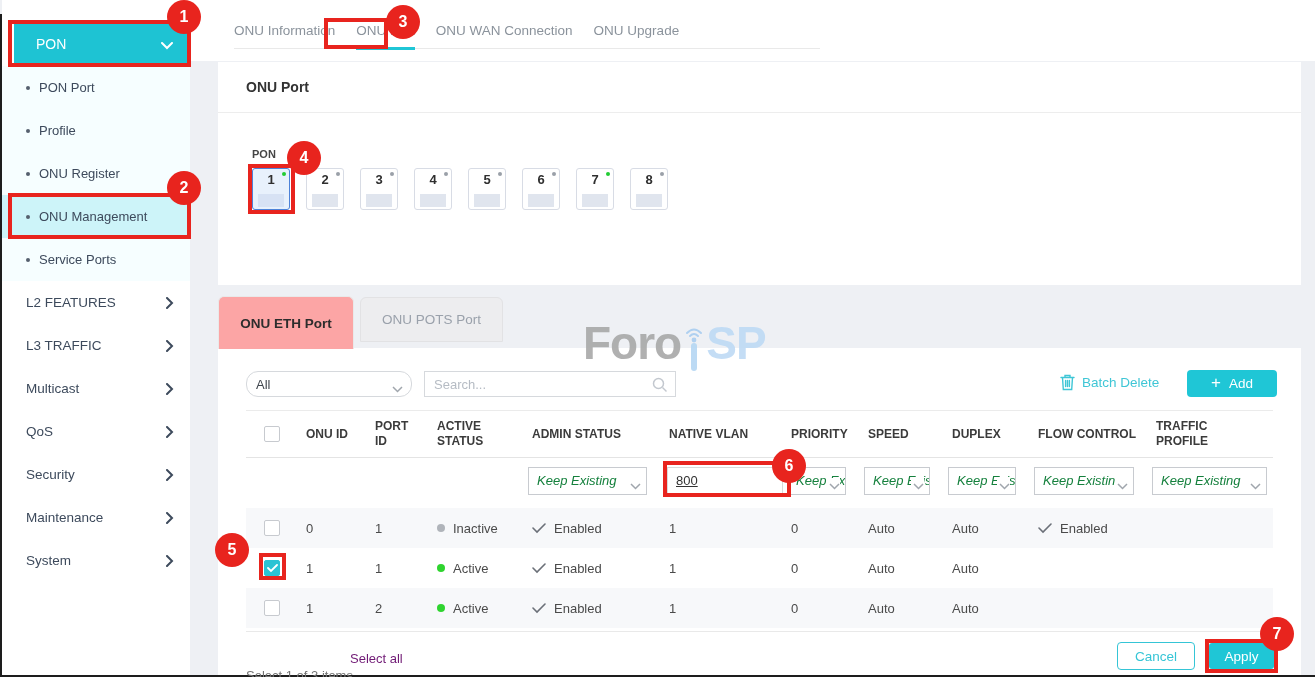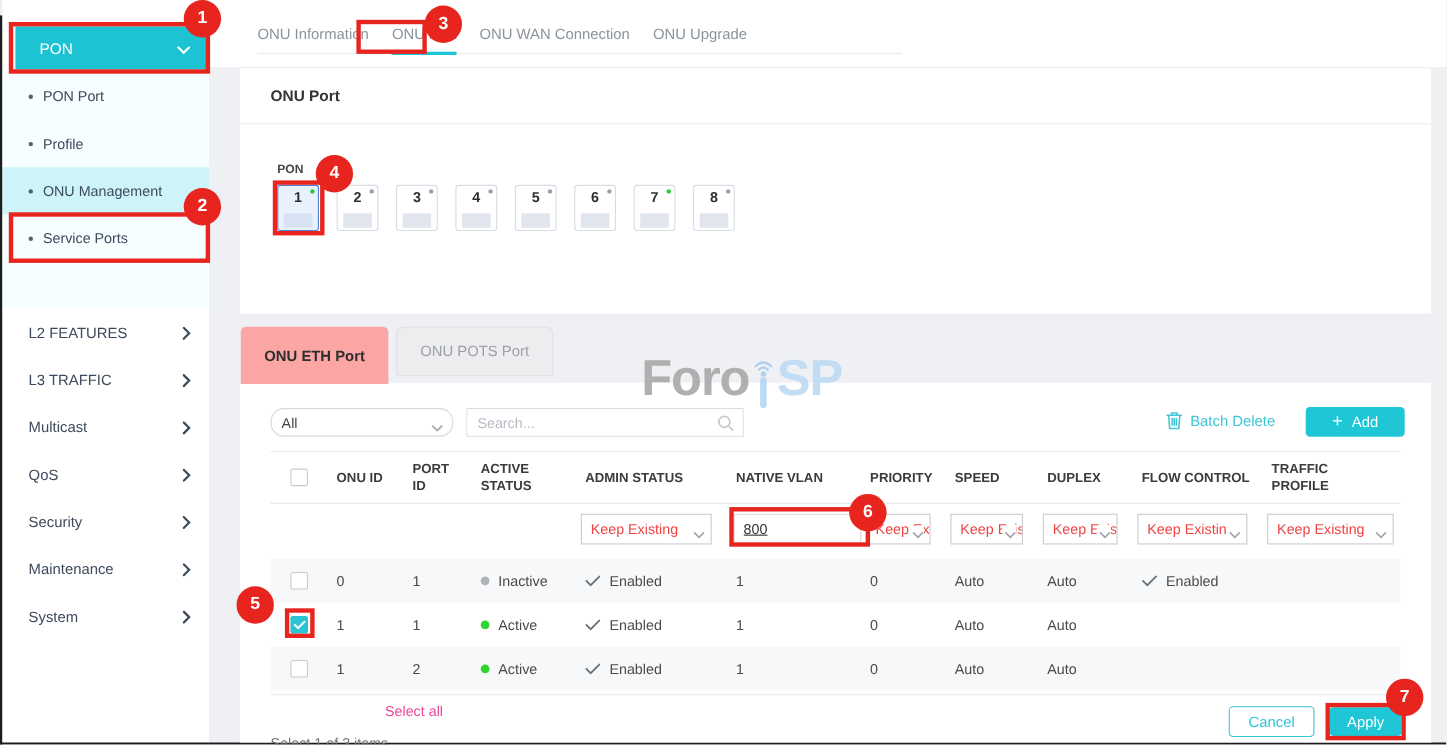--- a/index.html
+++ b/index.html
@@ -64,38 +64,38 @@
   .add-btn .plus { font-size:17px; line-height:1; margin-top:-2px; }
 
   .tgrid { display:grid; grid-template-columns:44px 69px 62px 95px 137px 122px 77px 84px 86px 118px 1fr; align-items:center; }
   .thead { position:absolute; left:28px; top:62px; width:1027px; height:48px; border-top:1px solid #ebebeb; border-bottom:1px solid #e4e4e4; }
   .thead .hcell { font-size:12px; font-weight:bold; color:#3b3b3b; padding-left:16px; line-height:1.25; }
   .hcell .wrapnarrow { display:inline-block; max-width:56px; }
   .hcell .wrapnarrow2 { display:inline-block; max-width:62px; }
   .editrow { position:absolute; left:28px; top:110px; width:1027px; height:45px; }
   .editrow .ecell { height:45px; display:flex; align-items:center; }
   .esel { height:28px; margin-left:12px; width:calc(100% - 18px); border:1px solid #c8cbd0; background:#fff; position:relative;
-    font-size:13px; color:#ef4444; display:flex; align-items:center; padding-left:8px; overflow:hidden; white-space:nowrap; cursor:pointer; }
+    font-size:13px; color:#15803d; display:flex; align-items:center; padding-left:8px; overflow:hidden; white-space:nowrap; cursor:pointer;font-style:italic; }
   .esel .chev { position:absolute; right:5px; top:10px; background:#fff; padding-left:2px; }
   .vlan-input { height:28px; margin-left:14px; width:116px; border:1px solid #d9d9d9; font-size:13px; color:#333; padding-left:8px;
     font-family:"Liberation Sans",sans-serif; outline:none;text-decoration:underline; }
 
   .drow { position:absolute; left:28px; width:1027px; height:40px; font-size:13px; color:#4a4a4a; }
   .drow.alt { background:#f7f8fa; }
   .dcell { padding-left:16px; display:flex; align-items:center; gap:8px; }
   .sdot { width:8px; height:8px; border-radius:50%; flex:0 0 auto; }
   .sdot.active { background:#2fd42f; } .sdot.inactive { background:#b0b4ba; }
   .lastline { position:absolute; left:28px; top:283px; width:1027px; height:1px; background:#e9e9e9; }
 
   .cbx { width:16px; height:16px; border:1.5px solid #c7cacf; border-radius:2px; background:#fff; margin-left:18px; cursor:pointer; position:relative; }
   .cbx.checked { background:#2ac3d4; border-color:#2ac3d4; }
   .cbx.checked svg { position:absolute; left:2px; top:3px; }
 
   .tfooter-summary { position:absolute; left:28px; top:320px; font-size:13px; color:#737373; }
-  .select-all { position:absolute; left:132px; top:291px; font-size:13px; color:#ec4899; cursor:pointer; }
+  .select-all { position:absolute; left:132px; top:303px; font-size:13px; color:#701a75; cursor:pointer; }
   .cancel-btn { position:absolute; left:899px; top:294px; width:78px; height:28px; background:#fff; border:1px solid #35c5d6; border-radius:4px;
     color:#35c5d6; font-size:13.5px; display:flex; align-items:center; justify-content:center; cursor:pointer; font-family:"Liberation Sans",sans-serif; }
   .apply-btn { position:absolute; left:991px; top:295px; width:65px; height:26px; background:#1fc6d6; border:none; border-radius:3px;
     color:#fff; font-size:13.5px; display:flex; align-items:center; justify-content:center; cursor:pointer; font-family:"Liberation Sans",sans-serif; }
 
   .scroll-thumb { position:absolute; left:1293px; top:436px; width:7px; height:122px; background:#d9dde2; border-radius:4px; }
 
   
   .watermark { position:absolute; left:583px; top:316px; z-index:50; display:flex; align-items:flex-end; pointer-events:none; opacity:.9; }
   .wm1 { font-size:46px; font-weight:bold; color:#a8a8a8; letter-spacing:-1px; }
@@ -131,20 +131,24 @@
       </span>
     </div>
     <div class="submenu">
       <div class="submenu-item">
         <span class="bullet"></span>
         <span>PON Port</span>
       </div>
       <div class="submenu-item">
         <span class="bullet"></span>
         <span>Profile</span>
+      </div>
+      <div class="submenu-item">
+        <span class="bullet"></span>
+        <span>ONU Register</span>
       </div>
       <div class="submenu-item active">
         <span class="bullet"></span>
         <span>ONU Management</span>
       </div>
       <div class="submenu-item">
         <span class="bullet"></span>
         <span>Service Ports</span>
       </div>
     </div>

